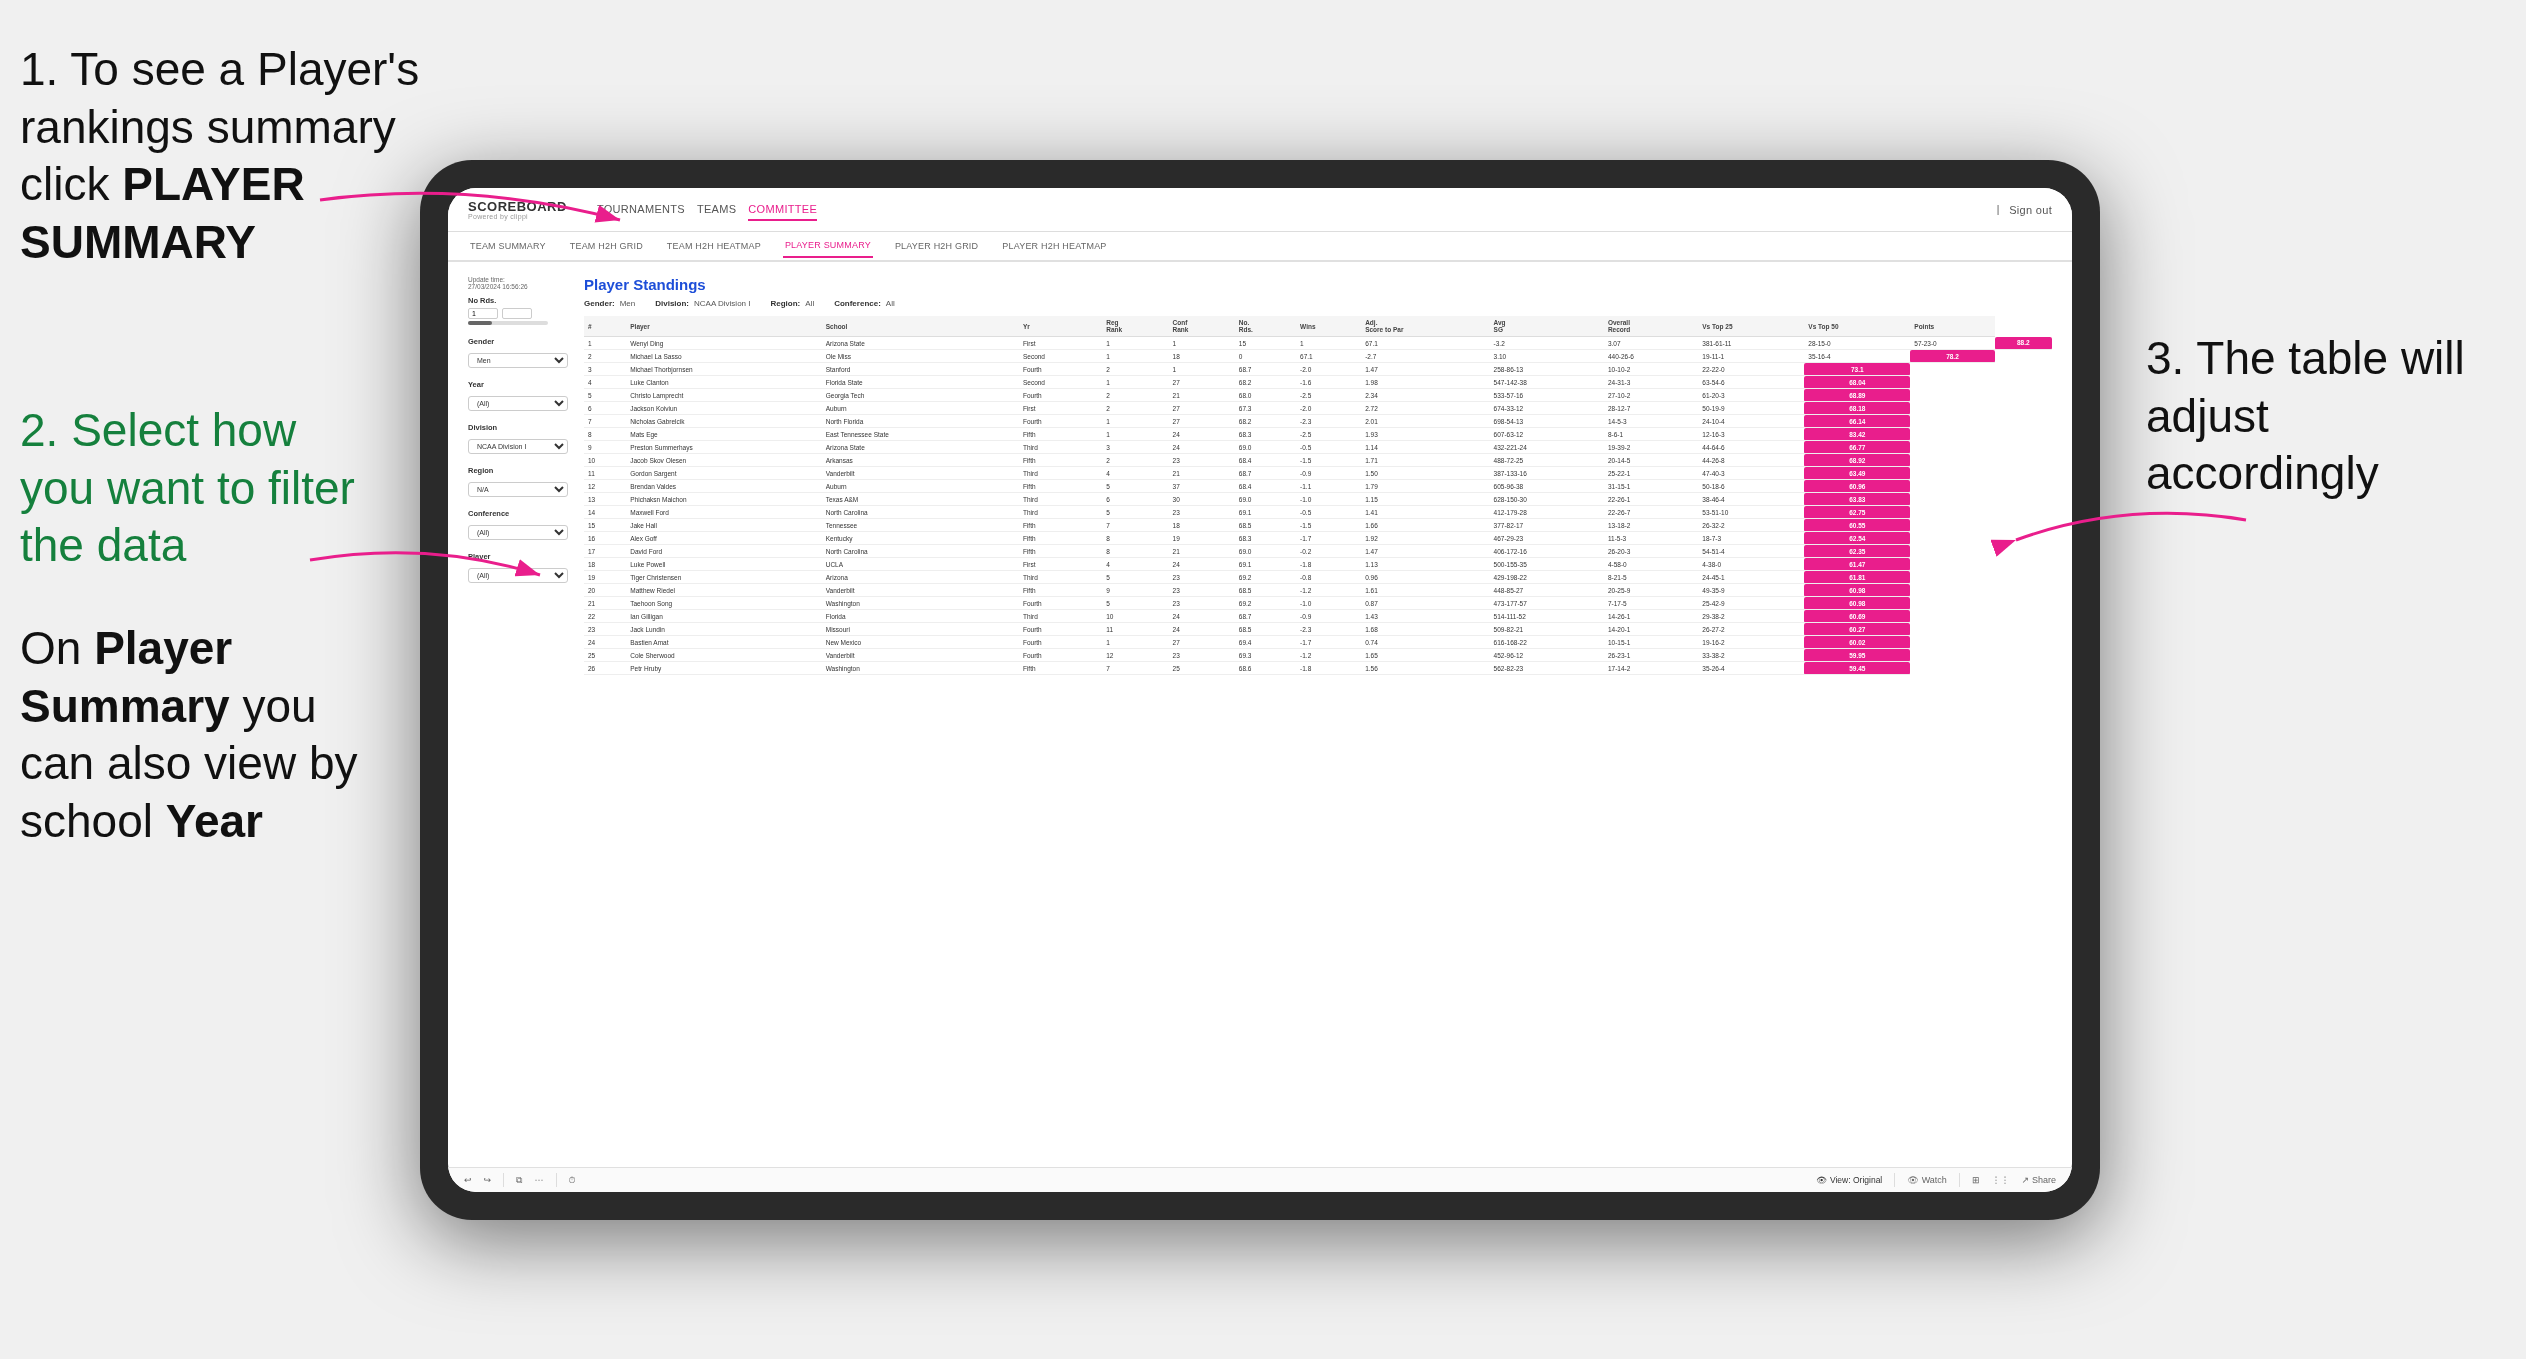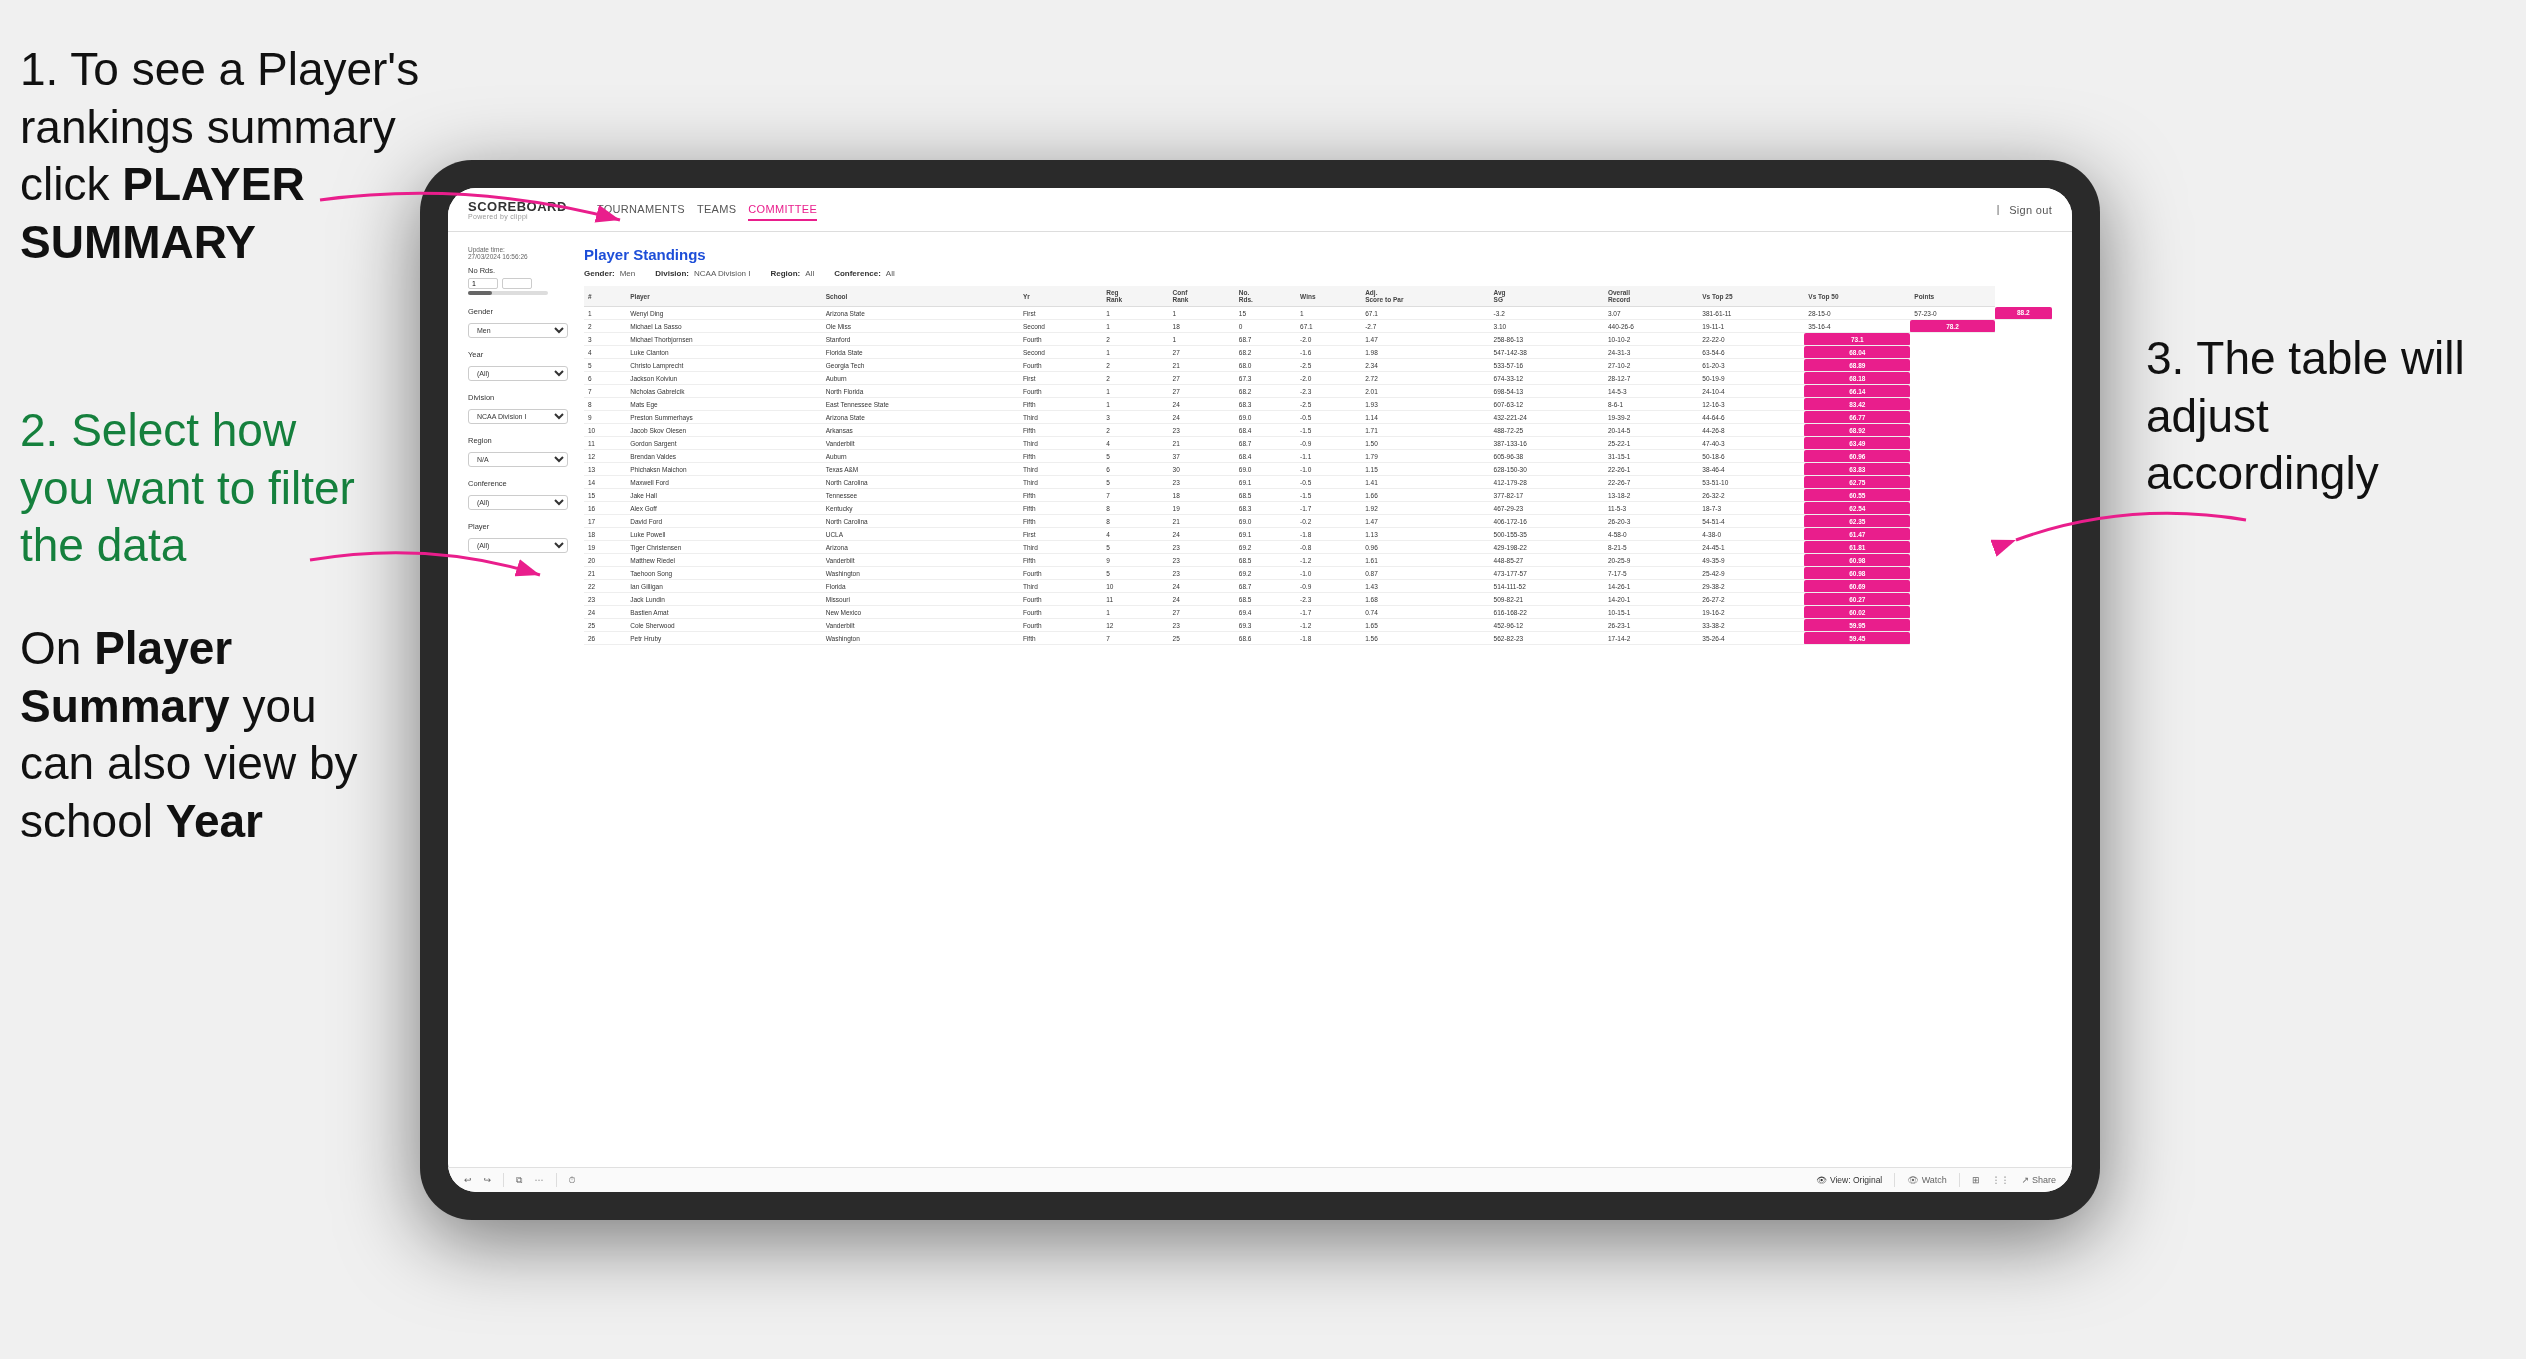--- a/index.html
+++ b/index.html
@@ -171,21 +171,21 @@
     
     .sidebar {
       width: 100px;
       flex-shrink: 0;
     }
     .sidebar-section {
       margin-bottom: 12px;
     }
     .sidebar-label {
       font-size: 7.5px;
-      font-weight: 400;
+      font-weight: 700;
       color: #333;
       margin-bottom: 3px;
     }
     .sidebar-select {
       width: 100%;
       font-size: 7px;
       border: 1px solid #ccc;
       border-radius: 3px;
       padding: 2px 4px;
       background: #fff;
@@ -336,20 +336,28 @@
         <span class="nav-item">TOURNAMENTS</span>
         <span class="nav-item">TEAMS</span>
         <span class="nav-item active">COMMITTEE</span>
       </div>
       <div class="header-right">
         <span>|</span>
         <span class="nav-item">Sign out</span>
       </div>
     </div>
 
+    <div class="sub-nav">
+      <span class="sub-nav-item">TEAM SUMMARY</span>
+      <span class="sub-nav-item">TEAM H2H GRID</span>
+      <span class="sub-nav-item">TEAM H2H HEATMAP</span>
+      <span class="sub-nav-item active">PLAYER SUMMARY</span>
+      <span class="sub-nav-item">PLAYER H2H GRID</span>
+      <span class="sub-nav-item">PLAYER H2H HEATMAP</span>
+    </div>
 
     <div class="main-content">
 
       <div class="sidebar">
         <div class="sidebar-info">
           <div>Update time:</div>
           <div>27/03/2024 16:56:26</div>
         </div>
 
         <div class="sidebar-section">

